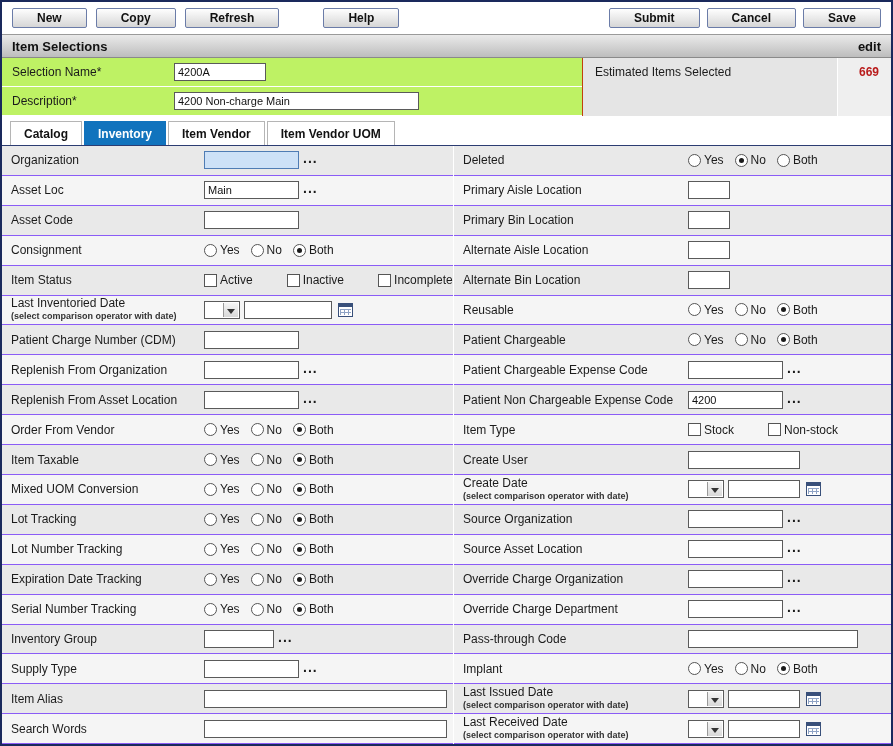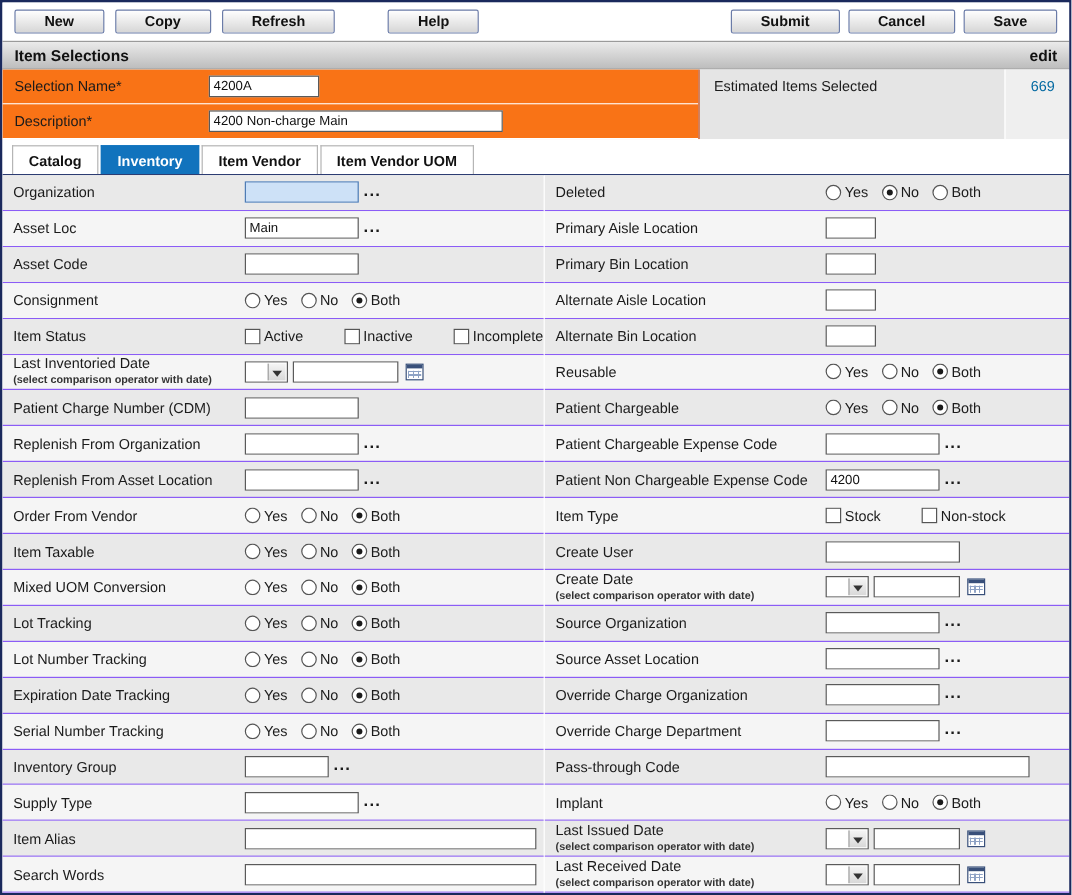--- a/index.html
+++ b/index.html
@@ -19,26 +19,26 @@
 
   
   .hdr{height:24px;flex:0 0 24px;background:linear-gradient(#eaeaea,#bdbdbd);
     border-top:1px solid #9a9a9a;border-bottom:1px solid #8a8a8a;
     display:flex;align-items:center;padding:0 10px;font-size:13px;font-weight:bold;color:#111}
   .hdr .edit{margin-left:auto}
 
   
   .summary{height:58px;flex:0 0 58px;display:flex;background:#fff}
   .sum-left{width:580px;display:flex;flex-direction:column}
-  .sum-row{height:29px;display:flex;align-items:center;background:#f97316;border-bottom:1px solid #fff}
+  .sum-row{height:29px;display:flex;align-items:center;background:#bef264;border-bottom:1px solid #fff}
   .sum-lbl{width:172px;padding-left:10px;font-size:12px;color:#1b1b1b}
   .sum-right{flex:1;background:#e5e5e5;border-left:1px solid #c2410c;display:flex;align-items:flex-start}
   .sr-label{flex:1;padding:7px 0 0 12px;font-size:12px;color:#1b1b1b}
   .sr-value{width:54px;height:58px;border-left:1px solid #fff;background:#efefef;
-    padding:7px 12px 0 0;text-align:right;font-size:12px;font-weight:normal;color:#0369a1}
+    padding:7px 12px 0 0;text-align:right;font-size:12px;font-weight:bold;color:#b91c1c}
 
   
   input.txt{height:18px;border:1px solid #5a5a5a;background:#fff;padding:0 3px;
     font:11px "Liberation Sans",sans-serif;color:#111}
   input.txt.focus{background:#cde1f7;border-color:#4f7cb4}
 
   
   .tabs{height:30px;flex:0 0 30px;display:flex;gap:2px;
     padding:5px 0 0 8px;background:#fff;border-bottom:1px solid #2c3c72}
   .tab{height:24px;padding:0 13px;display:flex;align-items:center;font-size:12px;font-weight:bold;

